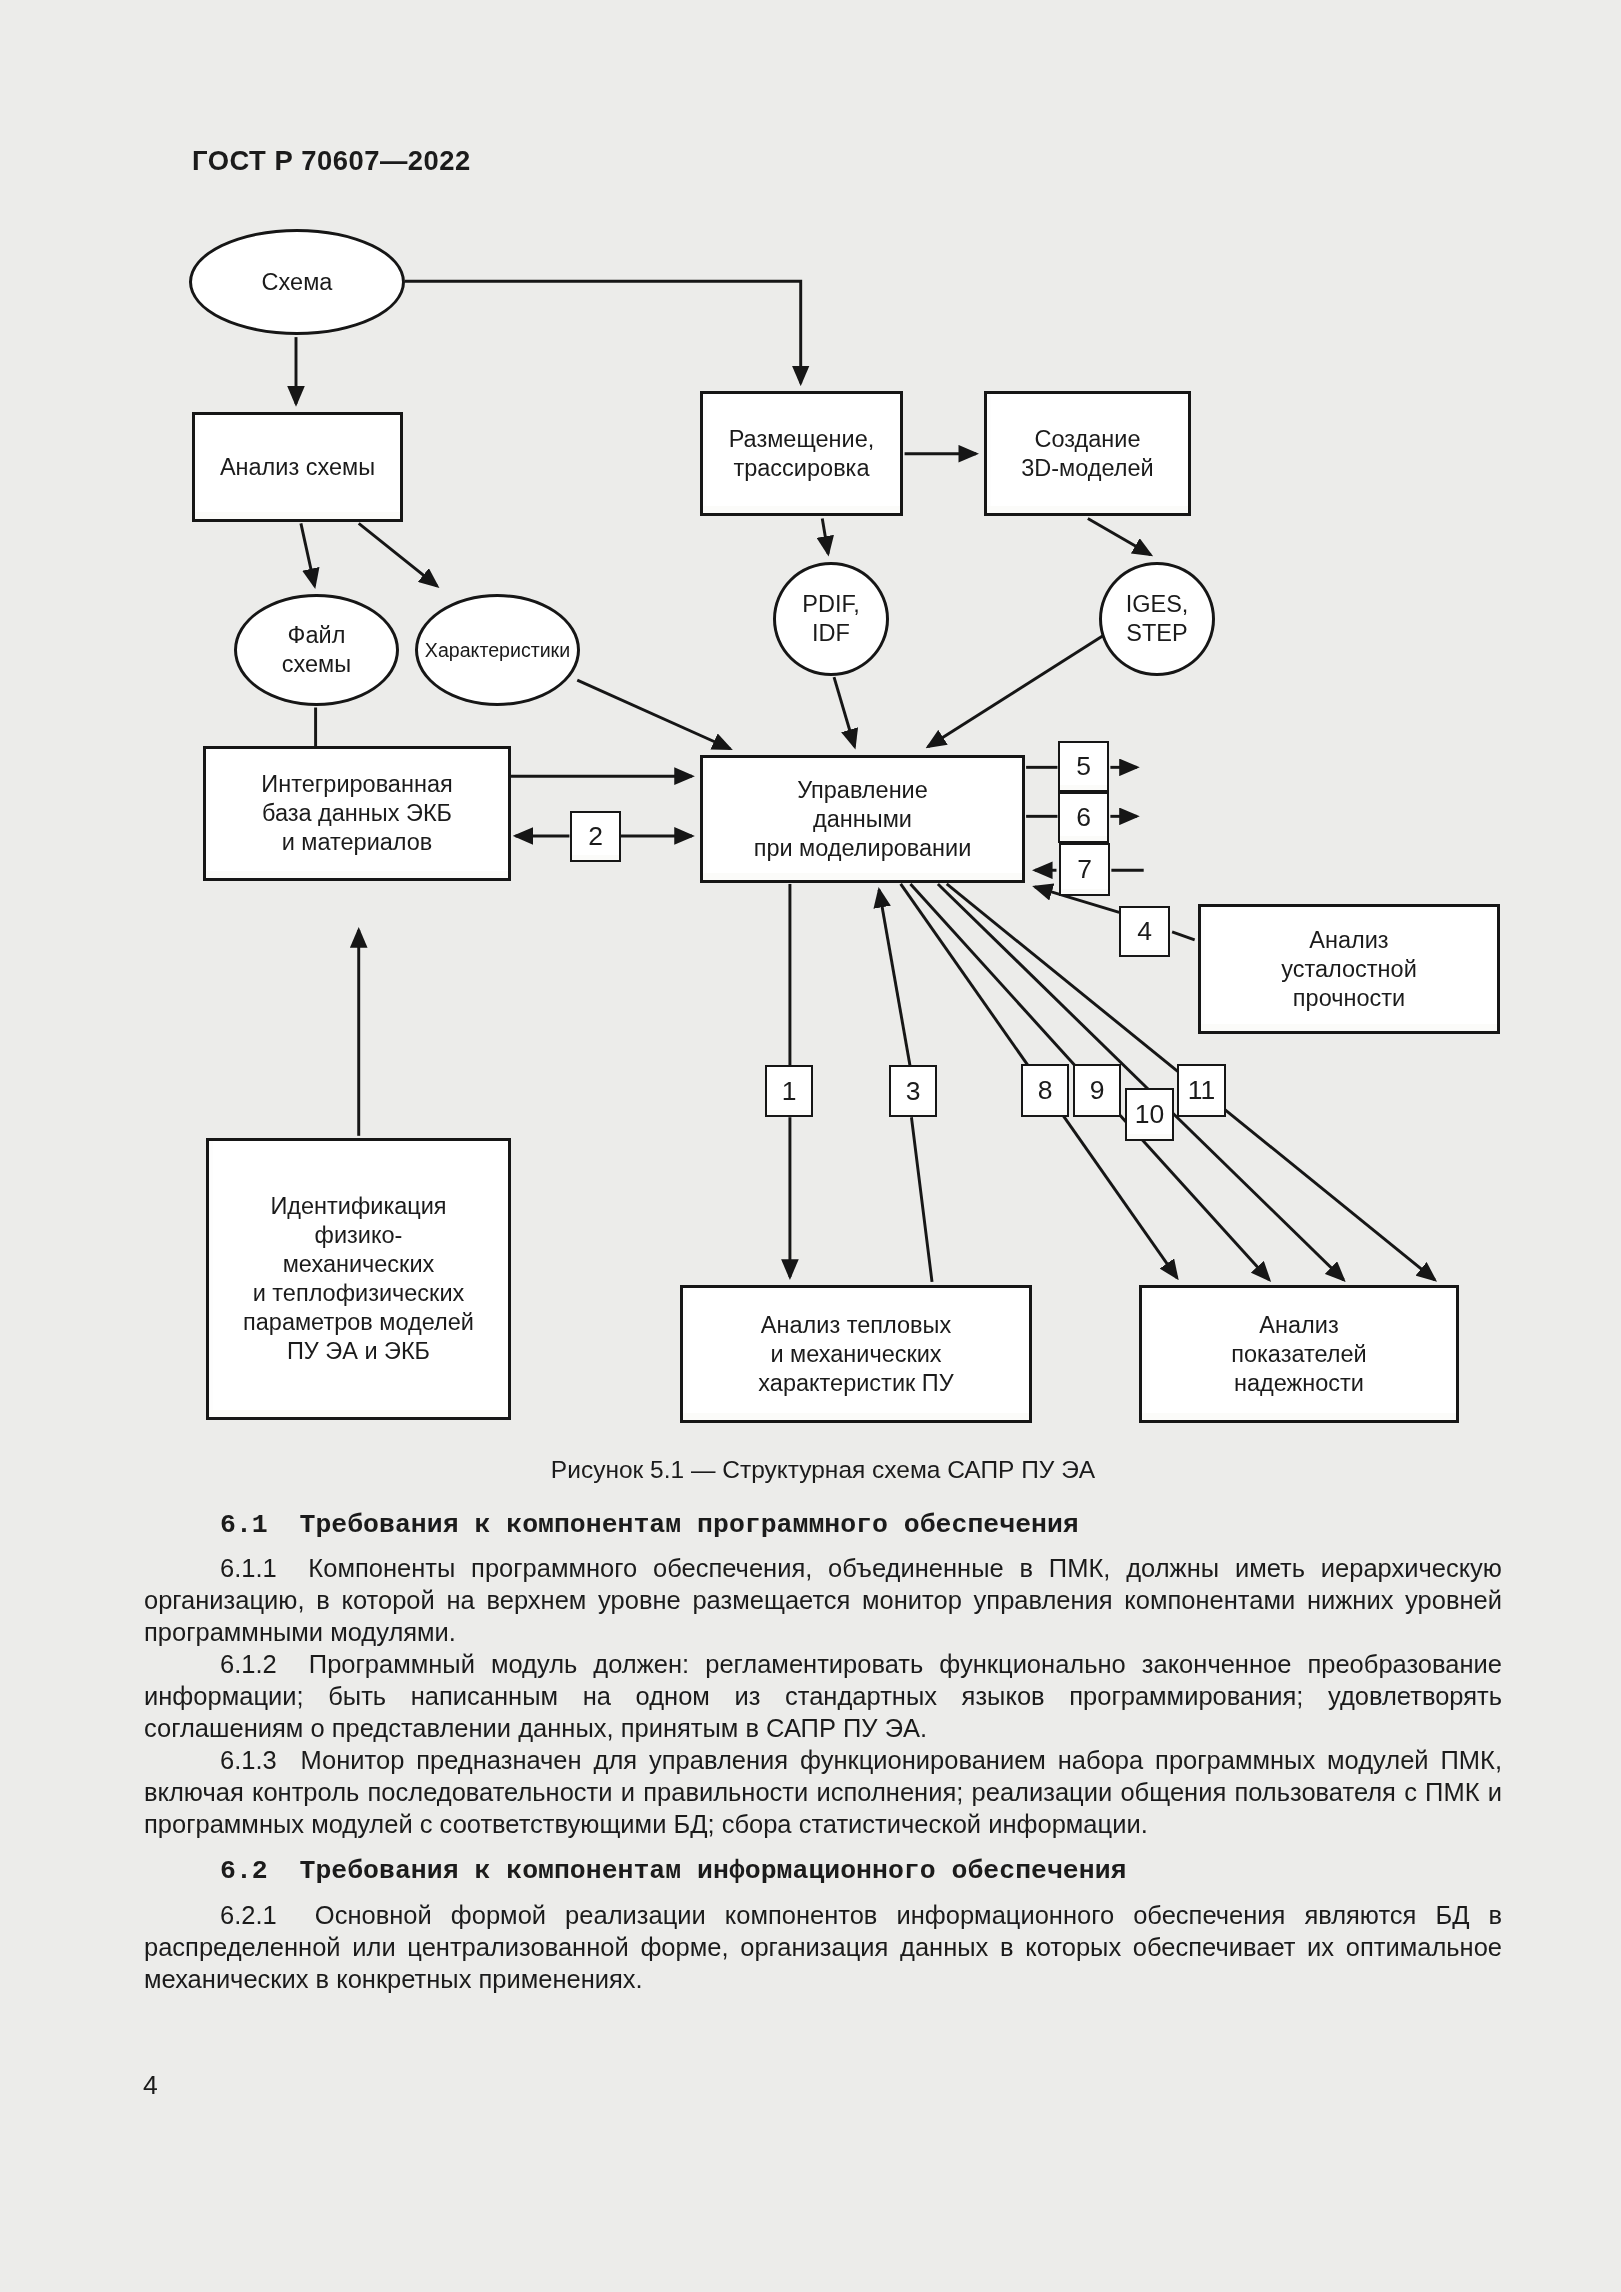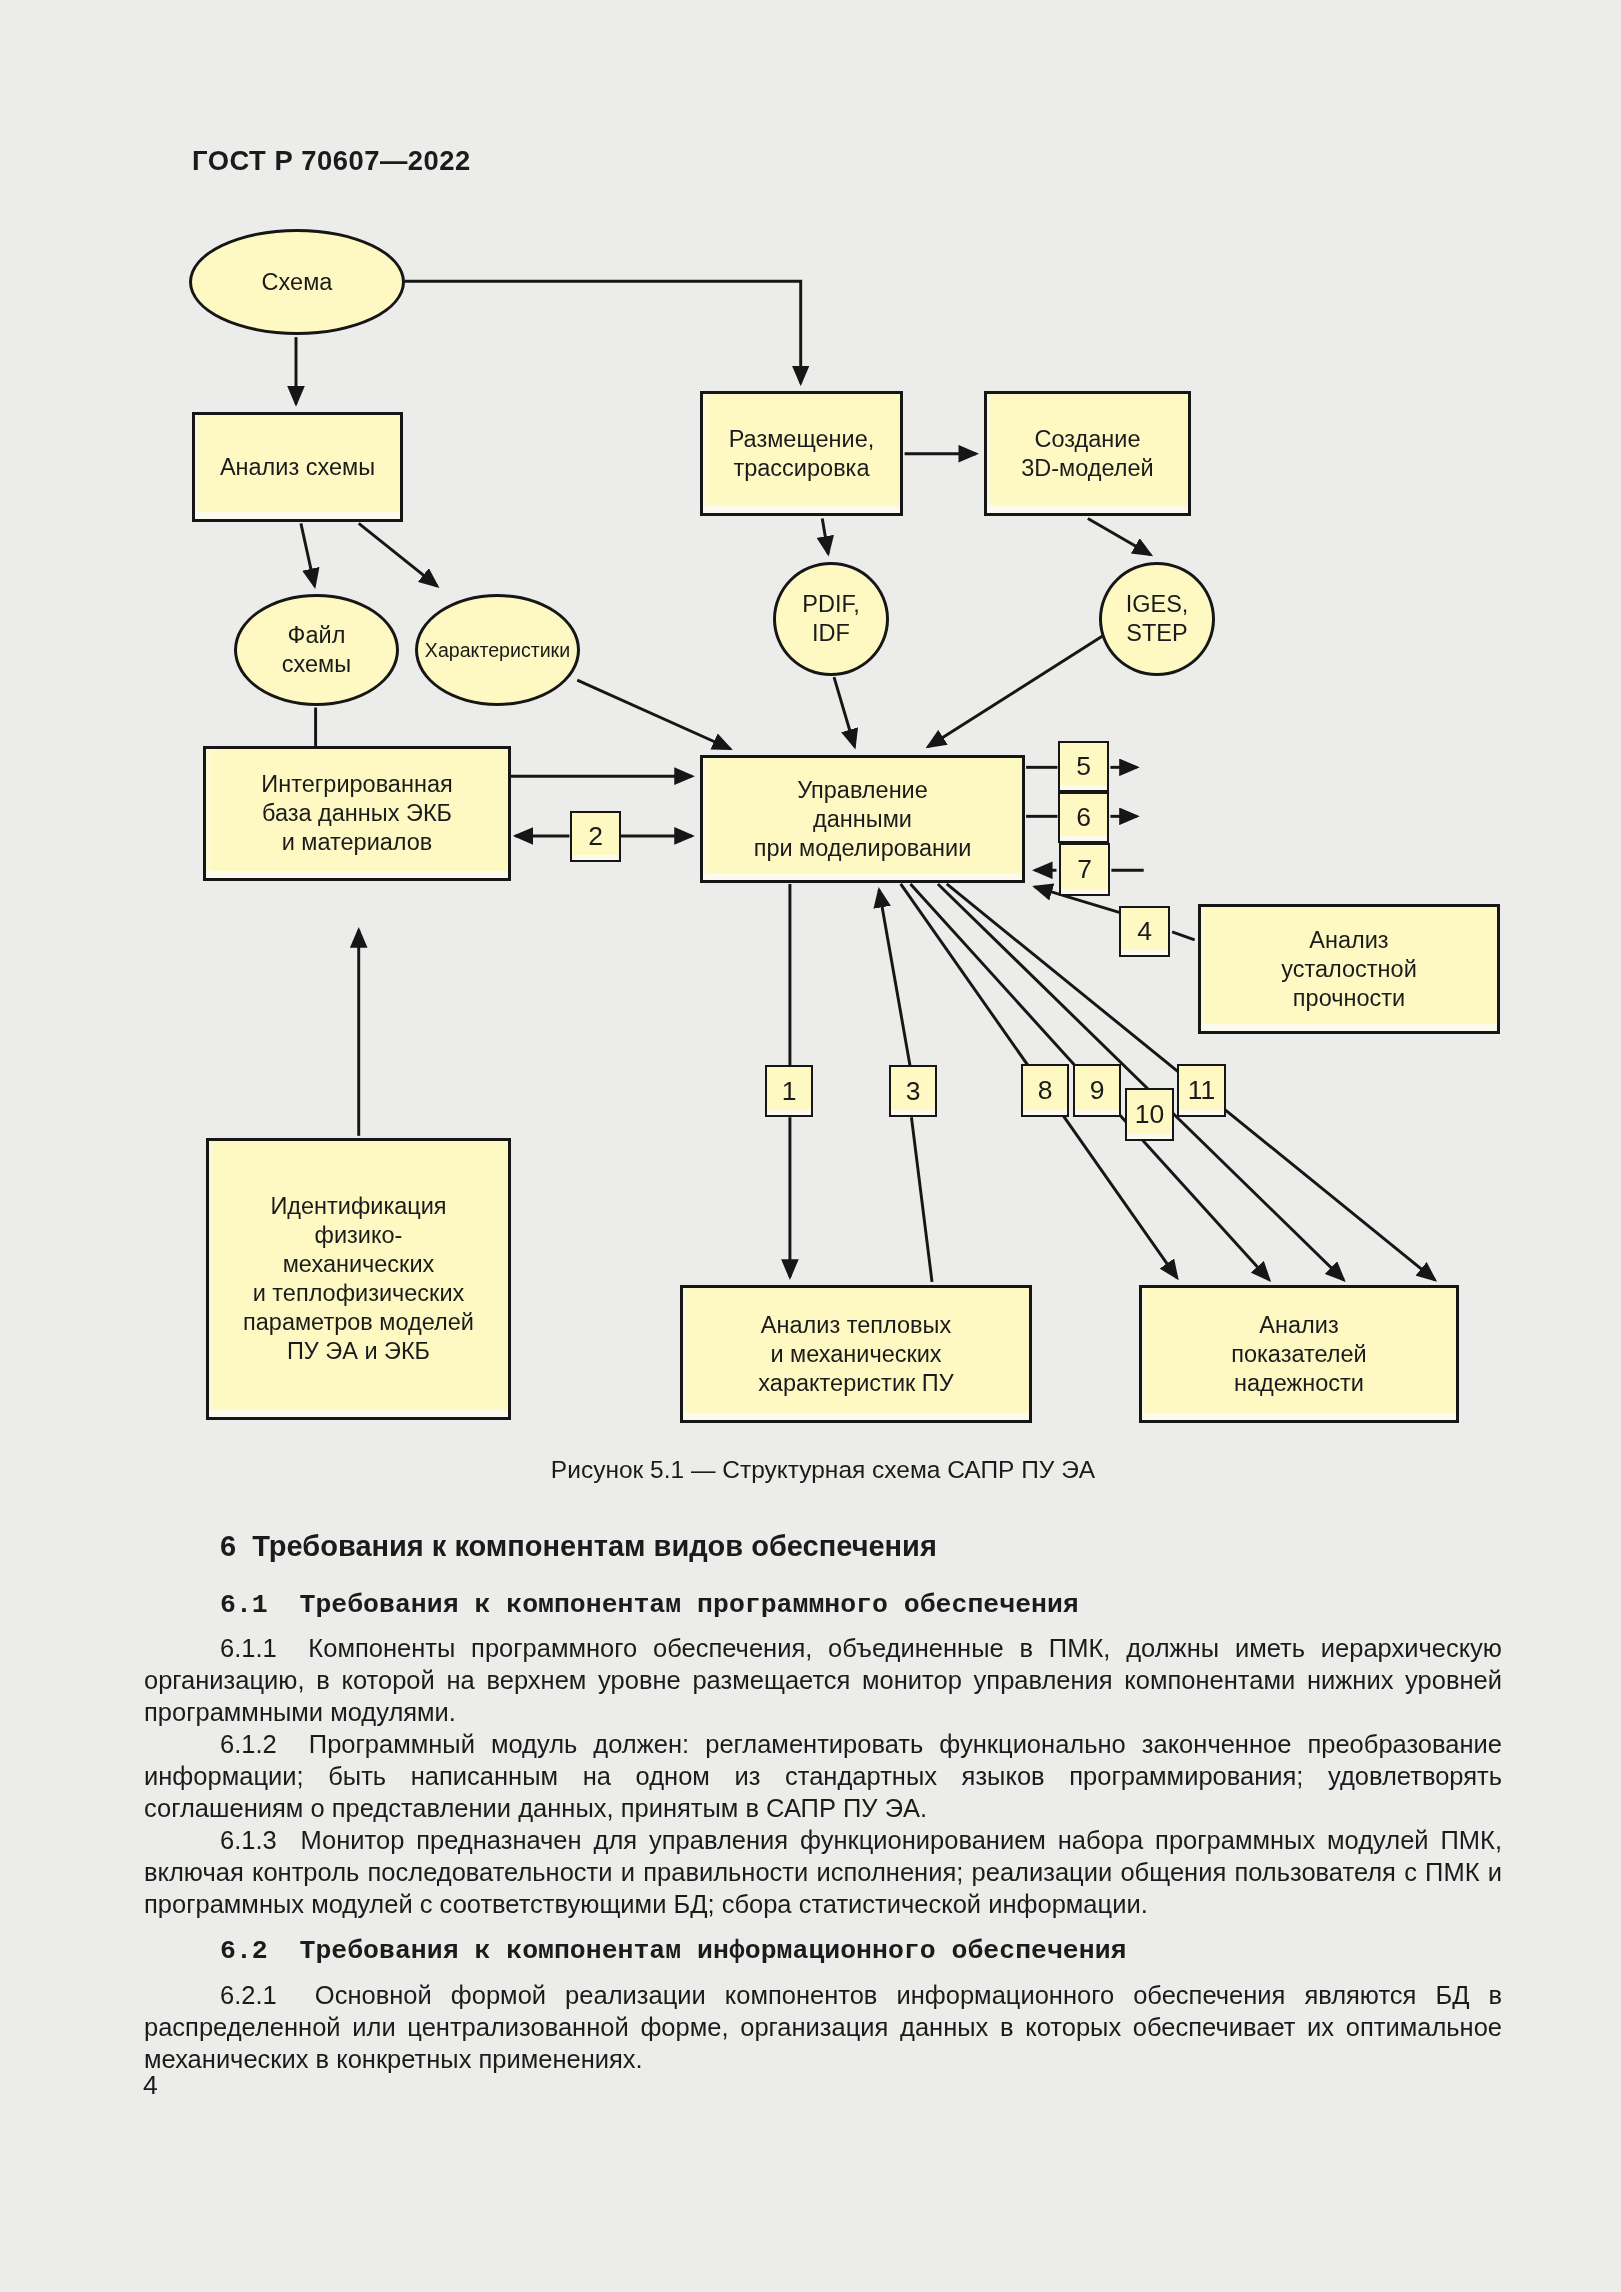--- a/index.html
+++ b/index.html
@@ -12,21 +12,21 @@
     position:absolute;left:192px;top:145px;
     font-size:27.4px;font-weight:bold;letter-spacing:0.5px;white-space:pre-wrap;
   }
   
   .diagram{position:absolute;left:0;top:0;width:1621px;height:1470px;}
   .diagram svg{position:absolute;left:0;top:0;}
   .node{
     position:absolute;box-sizing:border-box;z-index:2;
     display:flex;align-items:center;justify-content:center;
     text-align:center;white-space:pre-line;
-    background:#fef9c3;font-size:23.5px;line-height:29px;
+    background:#ffffff;font-size:23.5px;line-height:29px;
   }
   .box{
     border:3.9px solid #161616;
     box-shadow:inset 0 -6.9px 0 rgba(250,250,248,.8), inset 3.9px 0 0 rgba(250,250,248,.35);
   }
   .ellipse{border:3.9px solid #161616;border-radius:50%;}
   .cbox{
     border:2.9px solid #161616;font-size:26.5px;
     box-shadow:inset 0 -4.9px 0 rgba(250,250,248,.8);
   }
@@ -141,21 +141,20 @@
     <div class="node cbox" style="left:765px;top:1065px;width:48px;height:52px">1</div>
     <div class="node cbox" style="left:889px;top:1065px;width:48px;height:52px">3</div>
     <div class="node cbox" style="left:1021px;top:1064px;width:48px;height:53px">8</div>
     <div class="node cbox" style="left:1073px;top:1064px;width:48px;height:53px">9</div>
     <div class="node cbox" style="left:1125px;top:1088px;width:49px;height:53px">10</div>
     <div class="node cbox" style="left:1177px;top:1064px;width:49px;height:53px">11</div>
   </div>
 
   <div class="textcol">
     <div class="fig-caption">Рисунок 5.1 — Структурная схема САПР ПУ ЭА</div>
-    <div class="h1g">6  Требования к компонентам видов обеспечения</div>
     <div class="h2g">6.1  Требования к компонентам программного обеспечения</div>
     <p class="para">6.1.1  Компоненты программного обеспечения, объединенные в ПМК, должны иметь иерархическую организацию, в которой на верхнем уровне размещается монитор управления компонентами нижних уровней программными модулями.</p>
     <p class="para">6.1.2  Программный модуль должен: регламентировать функционально законченное преобразование информации; быть написанным на одном из стандартных языков программирования; удовлетворять соглашениям о представлении данных, принятым в САПР ПУ ЭА.</p>
     <p class="para">6.1.3  Монитор предназначен для управления функционированием набора программных модулей ПМК, включая контроль последовательности и правильности исполнения; реализации общения пользователя с ПМК и программных модулей с соответствующими БД; сбора статистической информации.</p>
     <div class="h2g later">6.2  Требования к компонентам информационного обеспечения</div>
     <p class="para">6.2.1  Основной формой реализации компонентов информационного обеспечения являются БД в распределенной или централизованной форме, организация данных в которых обеспечивает их оптимальное механических в конкретных применениях.</p>
   </div>
 
   <div class="page-number">4</div>
 </div>

